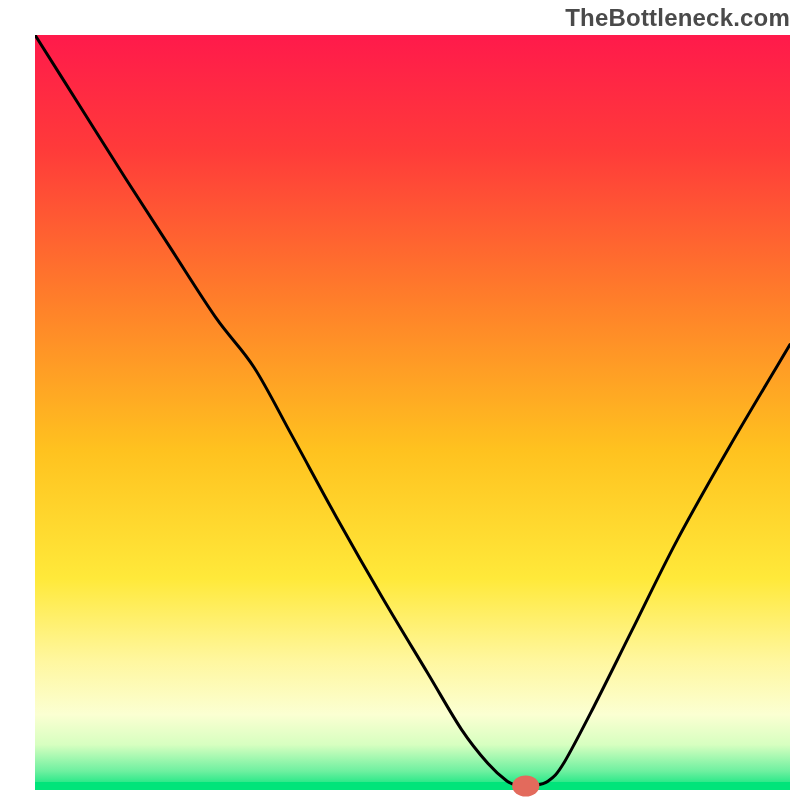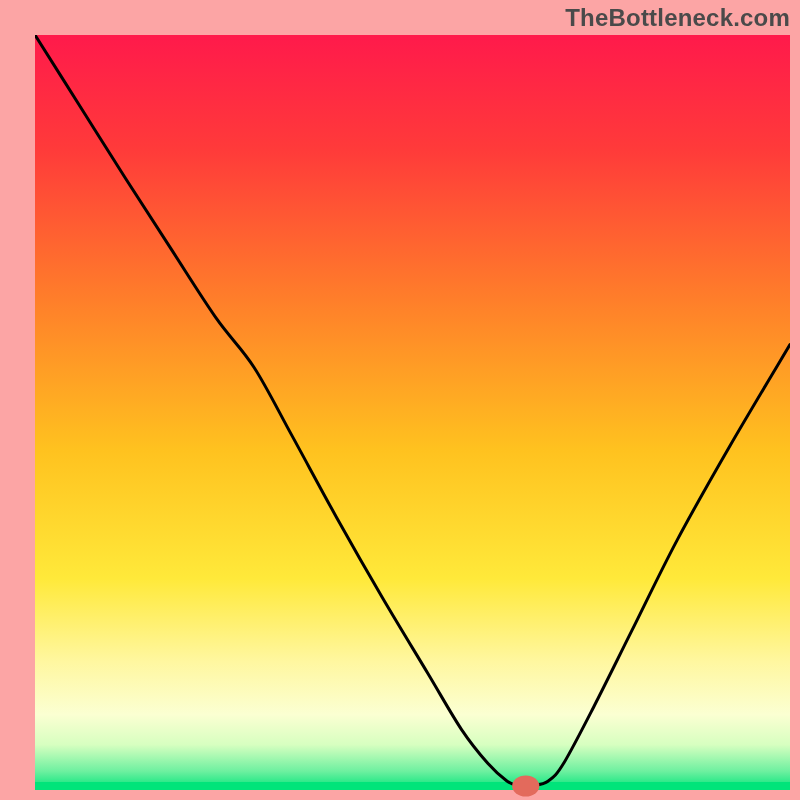--- a/index.html
+++ b/index.html
@@ -8,21 +8,21 @@
     width: 800px;
     height: 800px;
     background: #000;
     overflow: hidden;
     font-family: Arial, Helvetica, sans-serif;
   }
   .frame {
     position: relative;
     width: 800px;
     height: 800px;
-    background: #fca5a5;
+    background: #ffffff;
     text-decoration: underline;
   }
   .watermark {
     position: absolute;
     top: 4px;
     right: 10px;
     color: #4a4a4a;
     font-size: 24px;
     font-weight: 600;
     letter-spacing: 0.2px;

